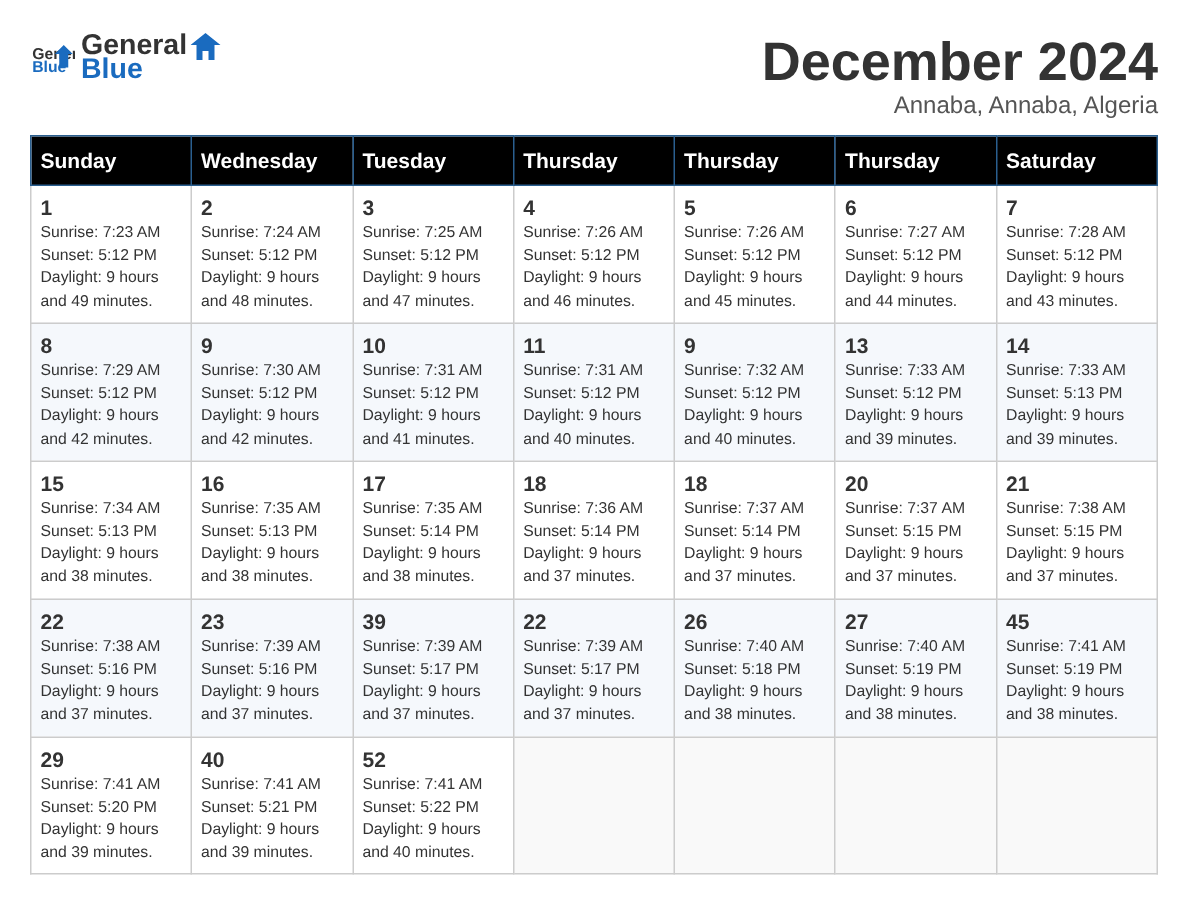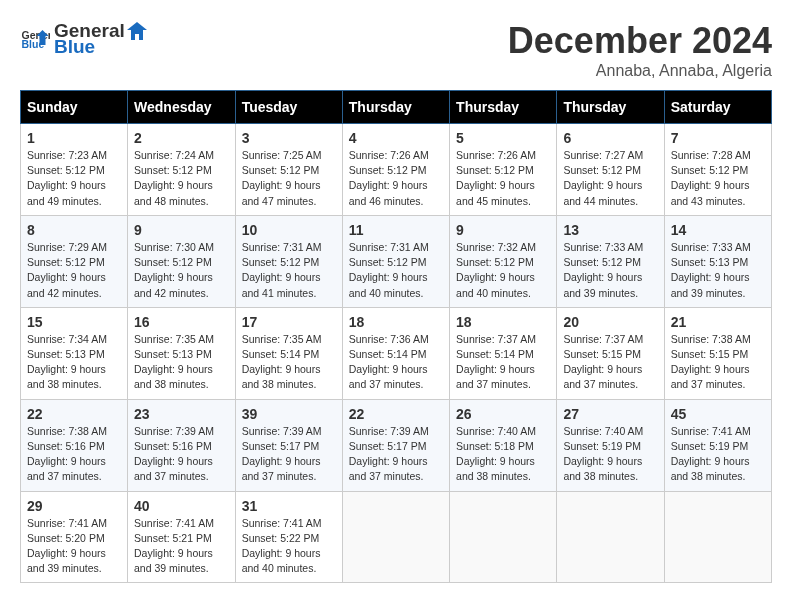--- a/index.html
+++ b/index.html
@@ -240,21 +240,21 @@
       <tr>
         <td>
           <span class="day-num">29</span>
           <div class="day-info">Sunrise: 7:41 AM<br>Sunset: 5:20 PM<br>Daylight: 9 hours and 39 minutes.</div>
         </td>
         <td>
           <span class="day-num">40</span>
           <div class="day-info">Sunrise: 7:41 AM<br>Sunset: 5:21 PM<br>Daylight: 9 hours and 39 minutes.</div>
         </td>
         <td>
-          <span class="day-num">31</span>
+          <span class="day-num">52</span>
           <div class="day-info">Sunrise: 7:41 AM<br>Sunset: 5:22 PM<br>Daylight: 9 hours and 40 minutes.</div>
         </td>
         <td class="empty-cell"></td>
         <td class="empty-cell"></td>
         <td class="empty-cell"></td>
         <td class="empty-cell"></td>
       </tr>
     </tbody>
 </table>
 

